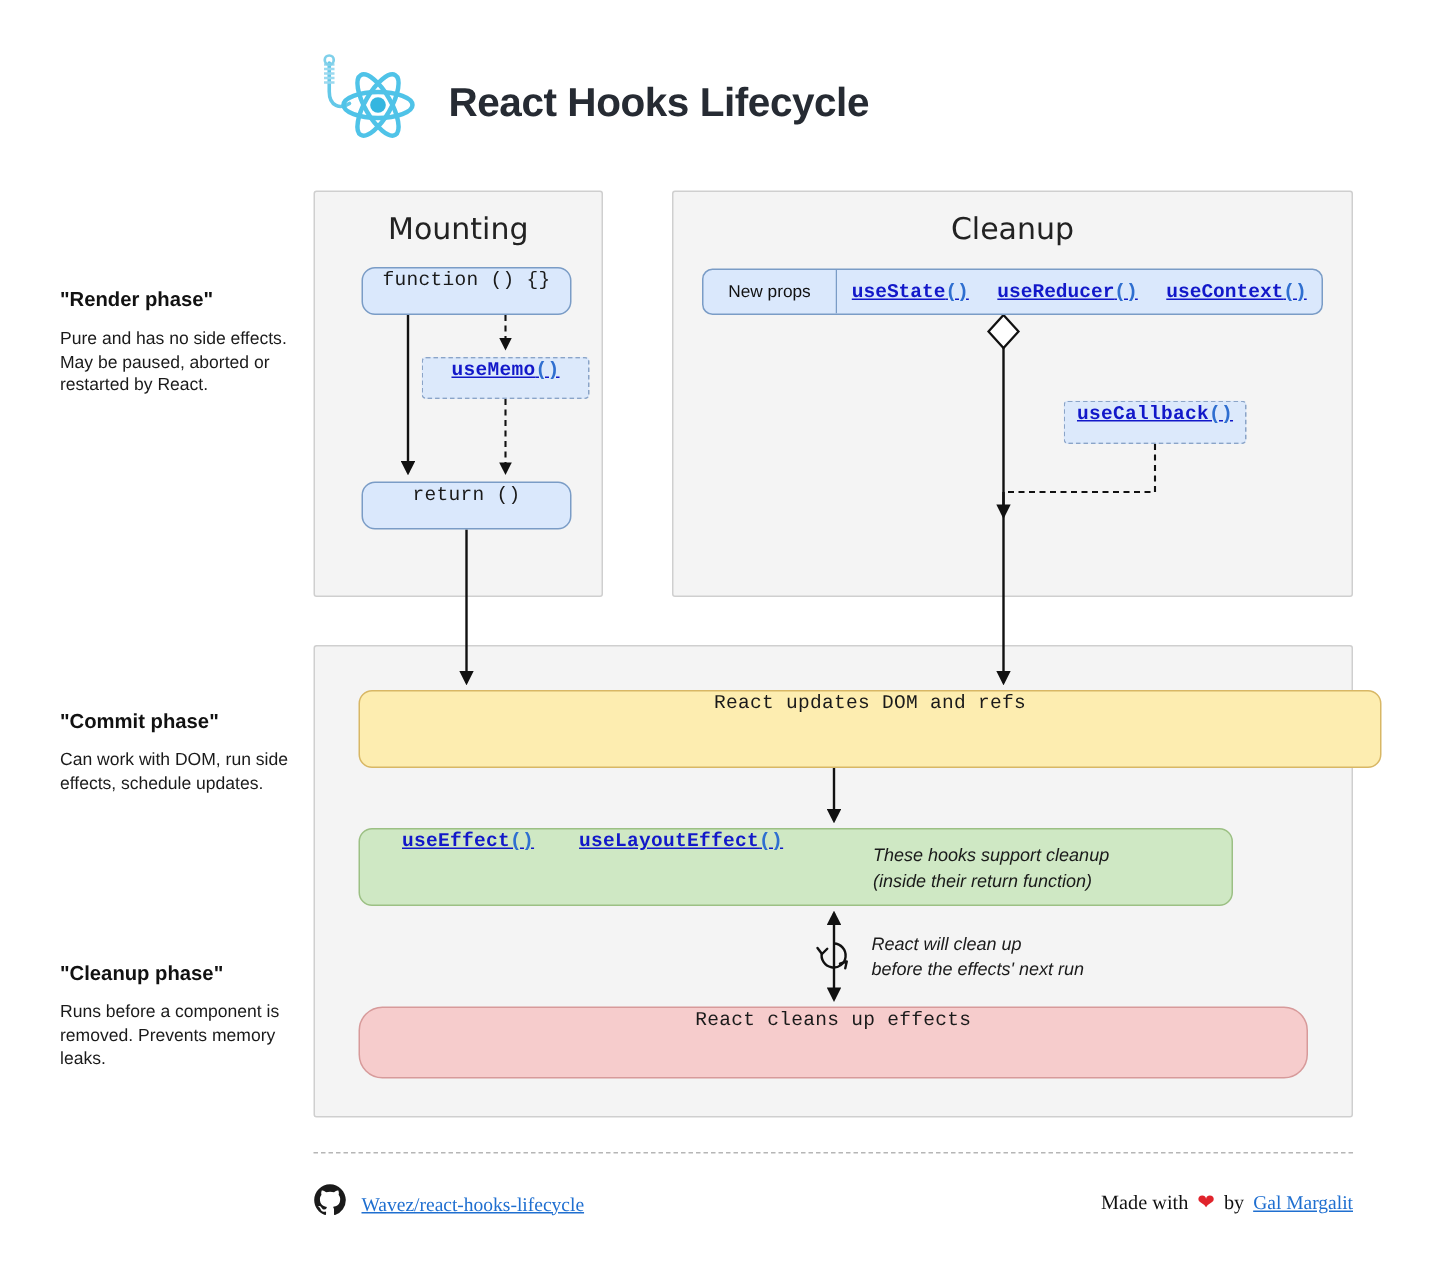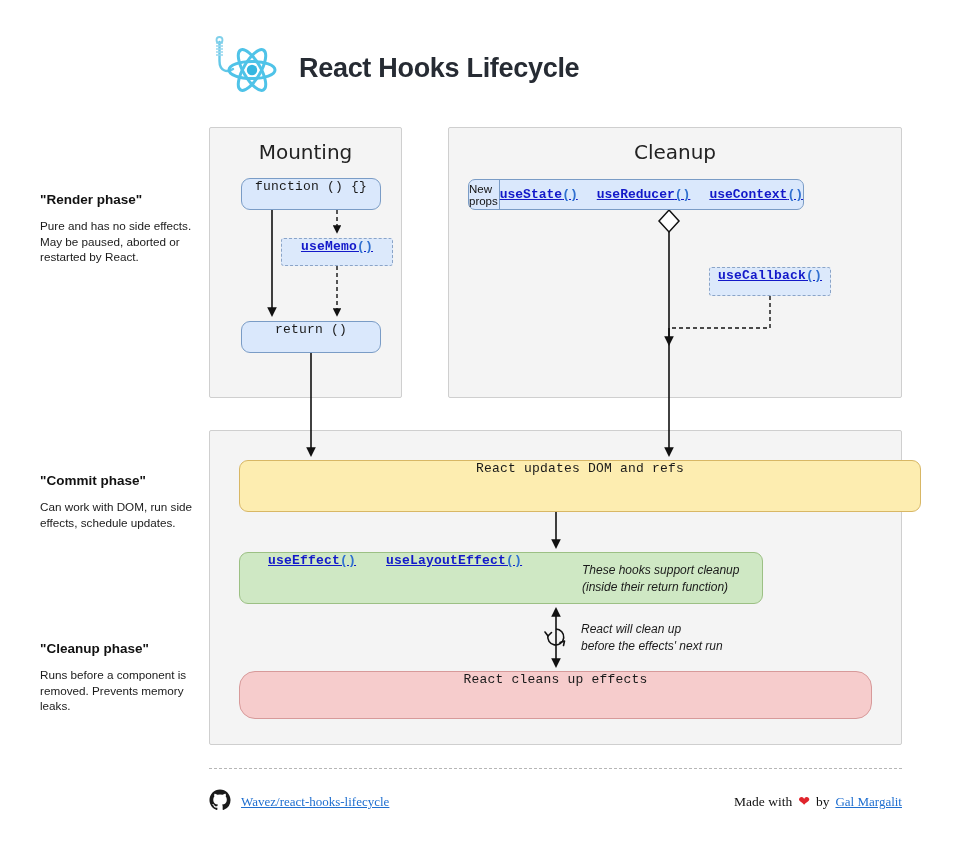--- a/index.html
+++ b/index.html
@@ -122,21 +122,21 @@
     border: 1px dashed #8aa4c8;
     border-radius: 3px;
   }
 
   #box-function  { left: 241px; top: 178px; width: 140px; height: 32px; }
   #box-usememo   { left: 281px; top: 238px; width: 112px;  height: 28px; }
   #box-return    { left: 241px; top: 321px; width: 140px; height: 32px; }
 
   #box-props-group {
     position: absolute;
-    left: 468px; top: 179px; width: 336px; height: 31px;
+    left: 468px; top: 179px; width: 414px; height: 31px;
     box-sizing: border-box;
     background: #dae8fc;
     border: 1px solid #7a9cc6;
     border-radius: 7px;
     display: flex;
     align-items: stretch;
   }
   #box-props-left {
     width: 88px;
     display: flex;
@@ -152,21 +152,21 @@
     flex: 1;
     display: flex;
     align-items: center;
     justify-content: center;
     gap: 19px;
     border-radius: 0 7px 7px 0;
   }
   #box-usecallback { left: 709px; top: 267px; width: 122px; height: 29px; }
 
   #box-dom     { left: 239px; top: 460px; width: 682px; height: 52px; }
-  #box-effects { left: 239px; top: 552px; width: 524px; height: 52px;
+  #box-effects { left: 239px; top: 552px; width: 583px; height: 52px;
                  justify-content: flex-start; padding-left: 28px; gap: 30px; }
   #box-cleanup { left: 239px; top: 671px; width: 633px; height: 48px; }
 
   
   .hook-link {
     font-family: "Liberation Mono", monospace;
     font-size: 13px;
     font-weight: bold;
     color: #1218c9;
     text-decoration: underline;

